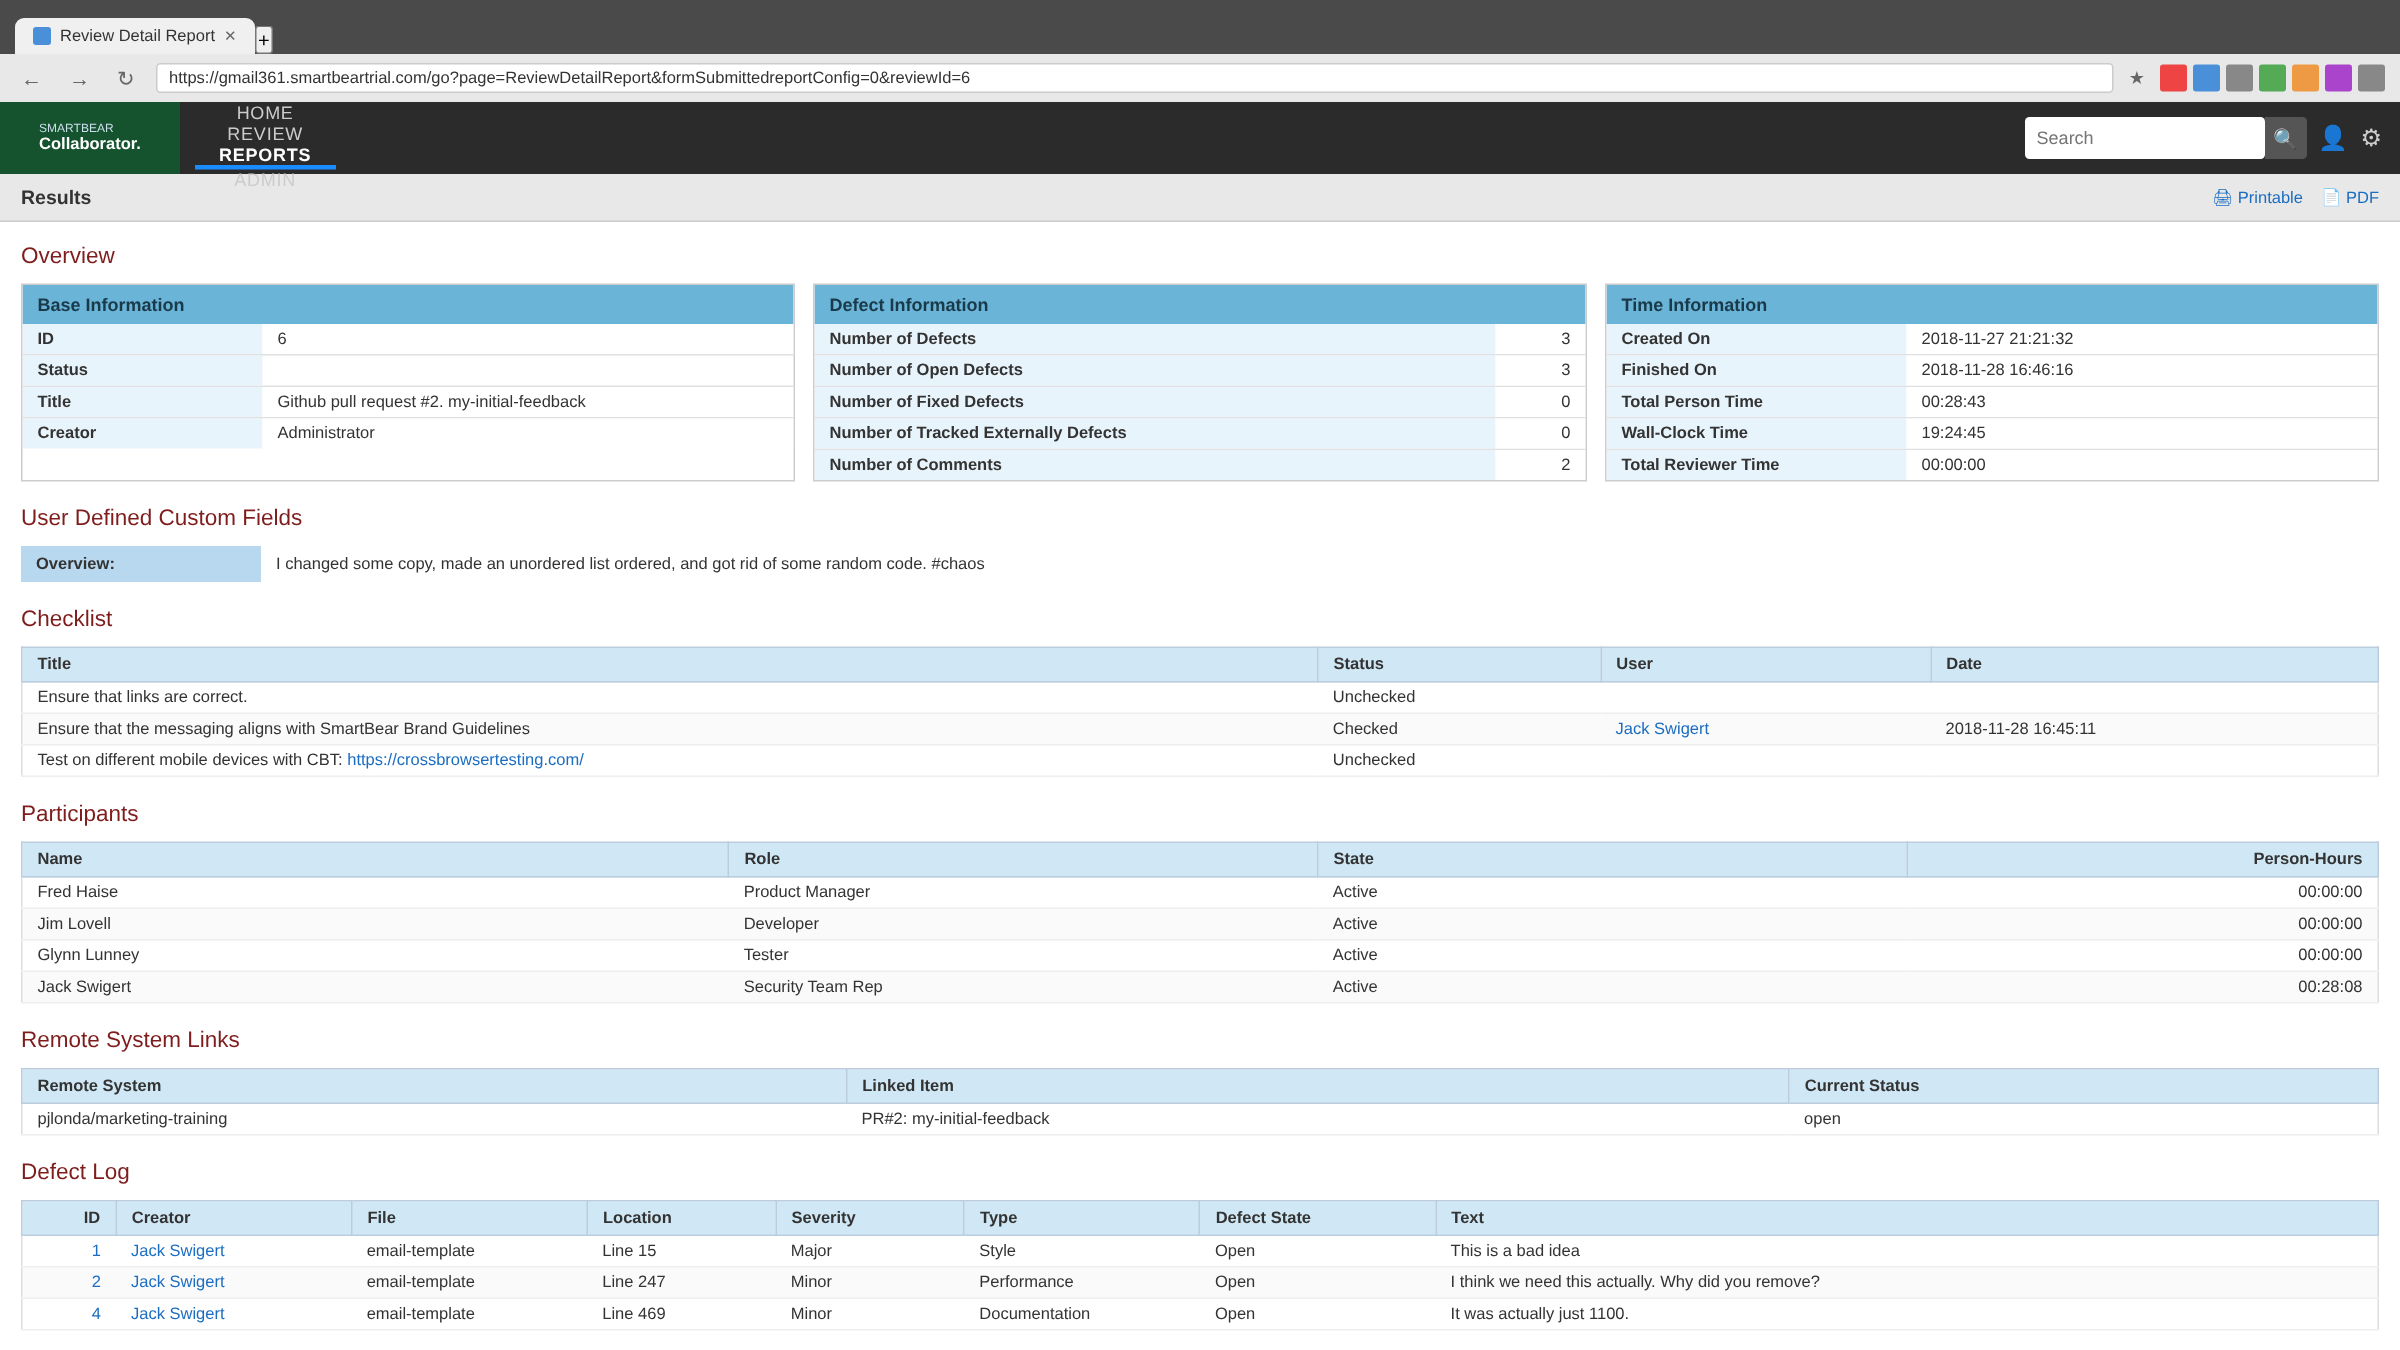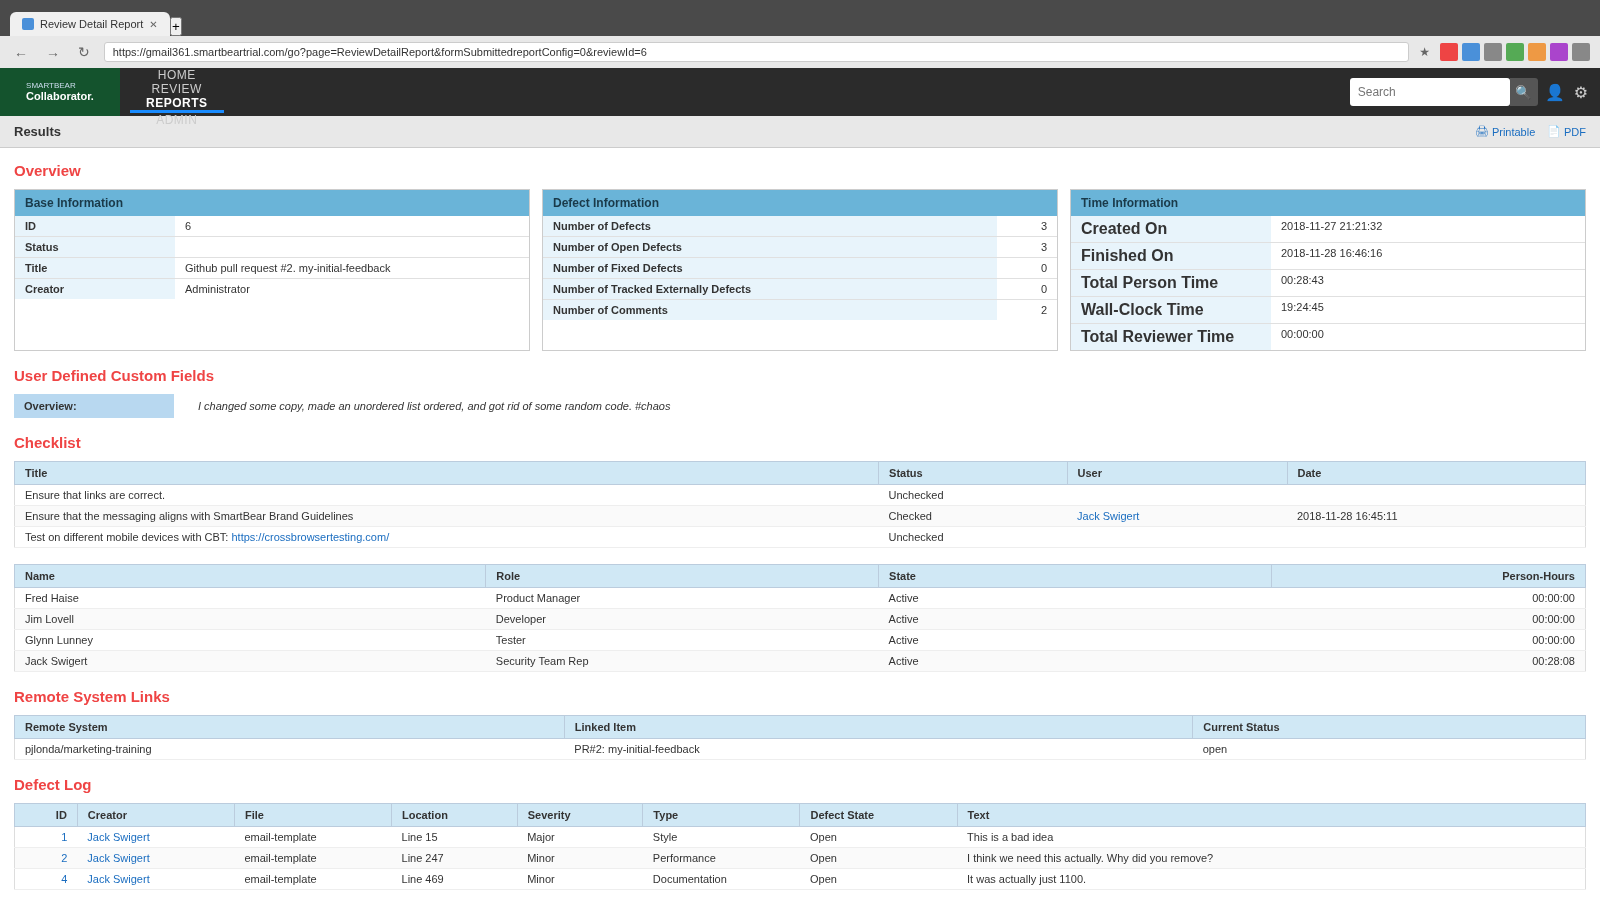--- a/index.html
+++ b/index.html
@@ -33,40 +33,40 @@
     
     .results-bar { background: #e8e8e8; padding: 8px 14px; display: flex; align-items: center; justify-content: space-between; border-bottom: 1px solid #ccc; }
     .results-title { font-size: 13px; font-weight: bold; color: #333; }
     .results-actions { display: flex; gap: 12px; align-items: center; }
     .action-link { color: #1a6dc0; font-size: 11px; cursor: pointer; text-decoration: none; display: flex; align-items: center; gap: 3px; }
 
     
     .main-content { background: white; padding: 14px; min-height: 700px; }
 
     
-    .section-title { font-size: 15px; font-weight: bold; color: #ef4444; margin-bottom: 10px; margin-top: 16px; }
+    .section-title { font-size: 15px; font-weight: normal; color: #7f1d1d; margin-bottom: 10px; margin-top: 16px; }
     .section-title:first-child { margin-top: 0; }
 
     
     .info-panels { display: flex; gap: 12px; margin-bottom: 0; }
     .info-panel { flex: 1; border: 1px solid #ccc; overflow: hidden; }
     .panel-header { background: #6ab4d8; color: #1a3a4a; padding: 6px 10px; font-size: 12px; font-weight: bold; }
     .panel-row { display: flex; border-bottom: 1px solid #e0e0e0; }
     .panel-row:last-child { border-bottom: none; }
     .panel-label { background: #e8f4fb; padding: 4px 10px; font-size: 11px; font-weight: 600; width: 160px; min-width: 160px; color: #333; }
     .panel-value { background: white; padding: 4px 10px; font-size: 11px; flex: 1; color: #333; }
     .panel-label-wide { background: #e8f4fb; padding: 4px 10px; font-size: 11px; font-weight: 600; flex: 1; color: #333; }
     .panel-value-narrow { background: white; padding: 4px 10px; font-size: 11px; width: 60px; text-align: right; color: #333; }
-    .panel-label-time { background: #e8f4fb; padding: 4px 10px; font-size: 16px; font-weight: 600; width: 200px; color: #333; }
+    .panel-label-time { background: #e8f4fb; padding: 4px 10px; font-size: 11px; font-weight: 600; width: 200px; color: #333; }
     .panel-value-time { background: white; padding: 4px 10px; font-size: 11px; flex: 1; color: #333; }
 
     
     .custom-fields { margin-bottom: 16px; display: flex; align-items: center; gap: 0; }
     .custom-label { background: #b8d8f0; padding: 6px 10px; font-size: 11px; font-weight: 600; min-width: 160px; }
-    .custom-value { padding: 6px 24px; font-size: 11px; color: #333; font-style: italic; }
+    .custom-value { padding: 6px 10px; font-size: 11px; color: #333; }
 
     
     .data-table { width: 100%; border-collapse: collapse; margin-bottom: 16px; border: 1px solid #ddd; }
     .data-table th { background: #d0e8f5; padding: 5px 10px; font-size: 11px; font-weight: 600; text-align: left; border: 1px solid #bcd; color: #333; }
     .data-table td { padding: 4px 10px; font-size: 11px; border-bottom: 1px solid #eee; color: #333; }
     .data-table tr:nth-child(even) td { background: #fafafa; }
     .data-table a { color: #1a6dc0; text-decoration: none; }
     .search-input-wrapper { position: relative; display: flex; }
   </style>
 </head>
@@ -247,20 +247,21 @@
           <span>Test on different mobile devices with CBT:</span>
           <a href="#" style="color:#1a6dc0;font-size:11px;">https://crossbrowsertesting.com/</a>
         </td>
         <td>Unchecked</td>
         <td></td>
         <td></td>
       </tr>
     </tbody>
   </table>
 
+  <div class="section-title">Participants</div>
   <table class="data-table">
     <thead>
       <tr>
         <th style="width:30%">Name</th>
         <th style="width:25%">Role</th>
         <th style="width:25%">State</th>
         <th style="width:20%;text-align:right">Person-Hours</th>
       </tr>
     </thead>
     <tbody>

